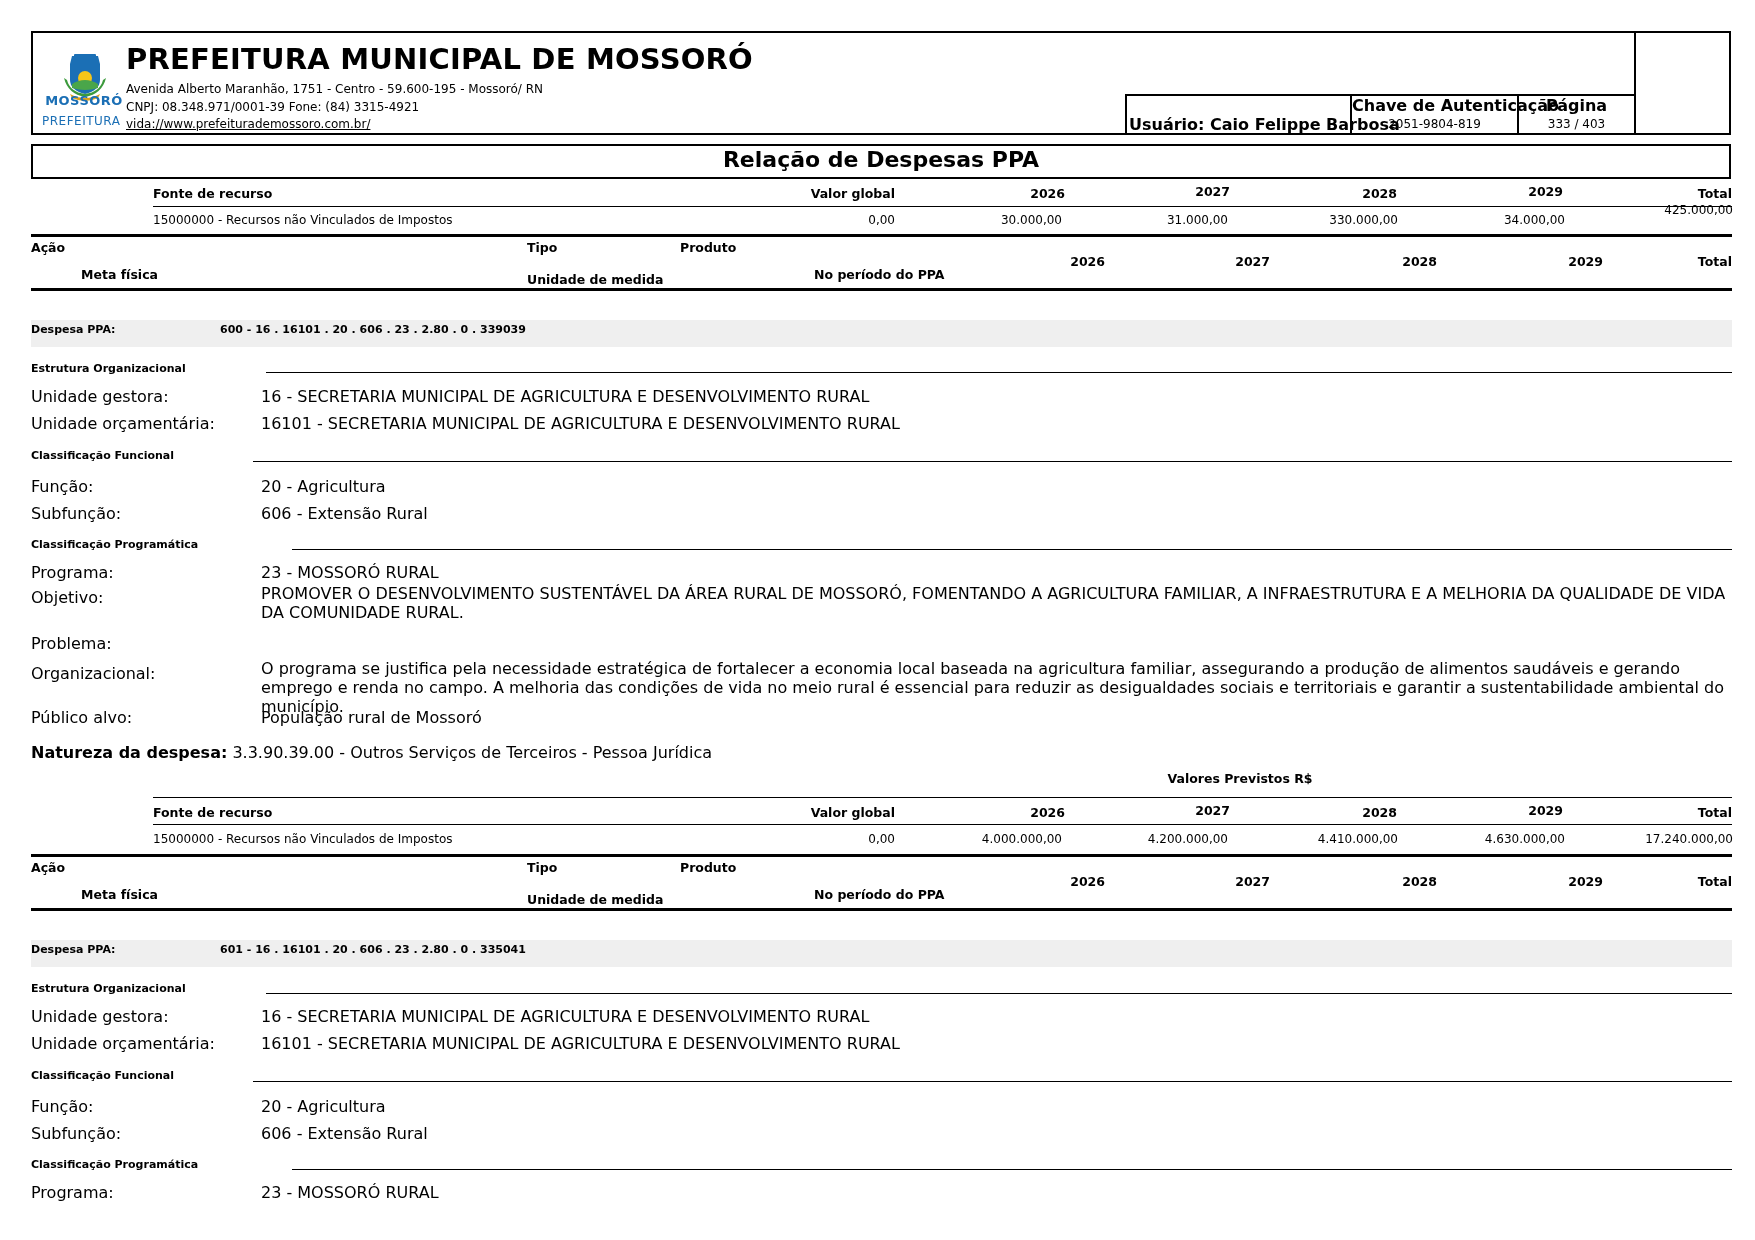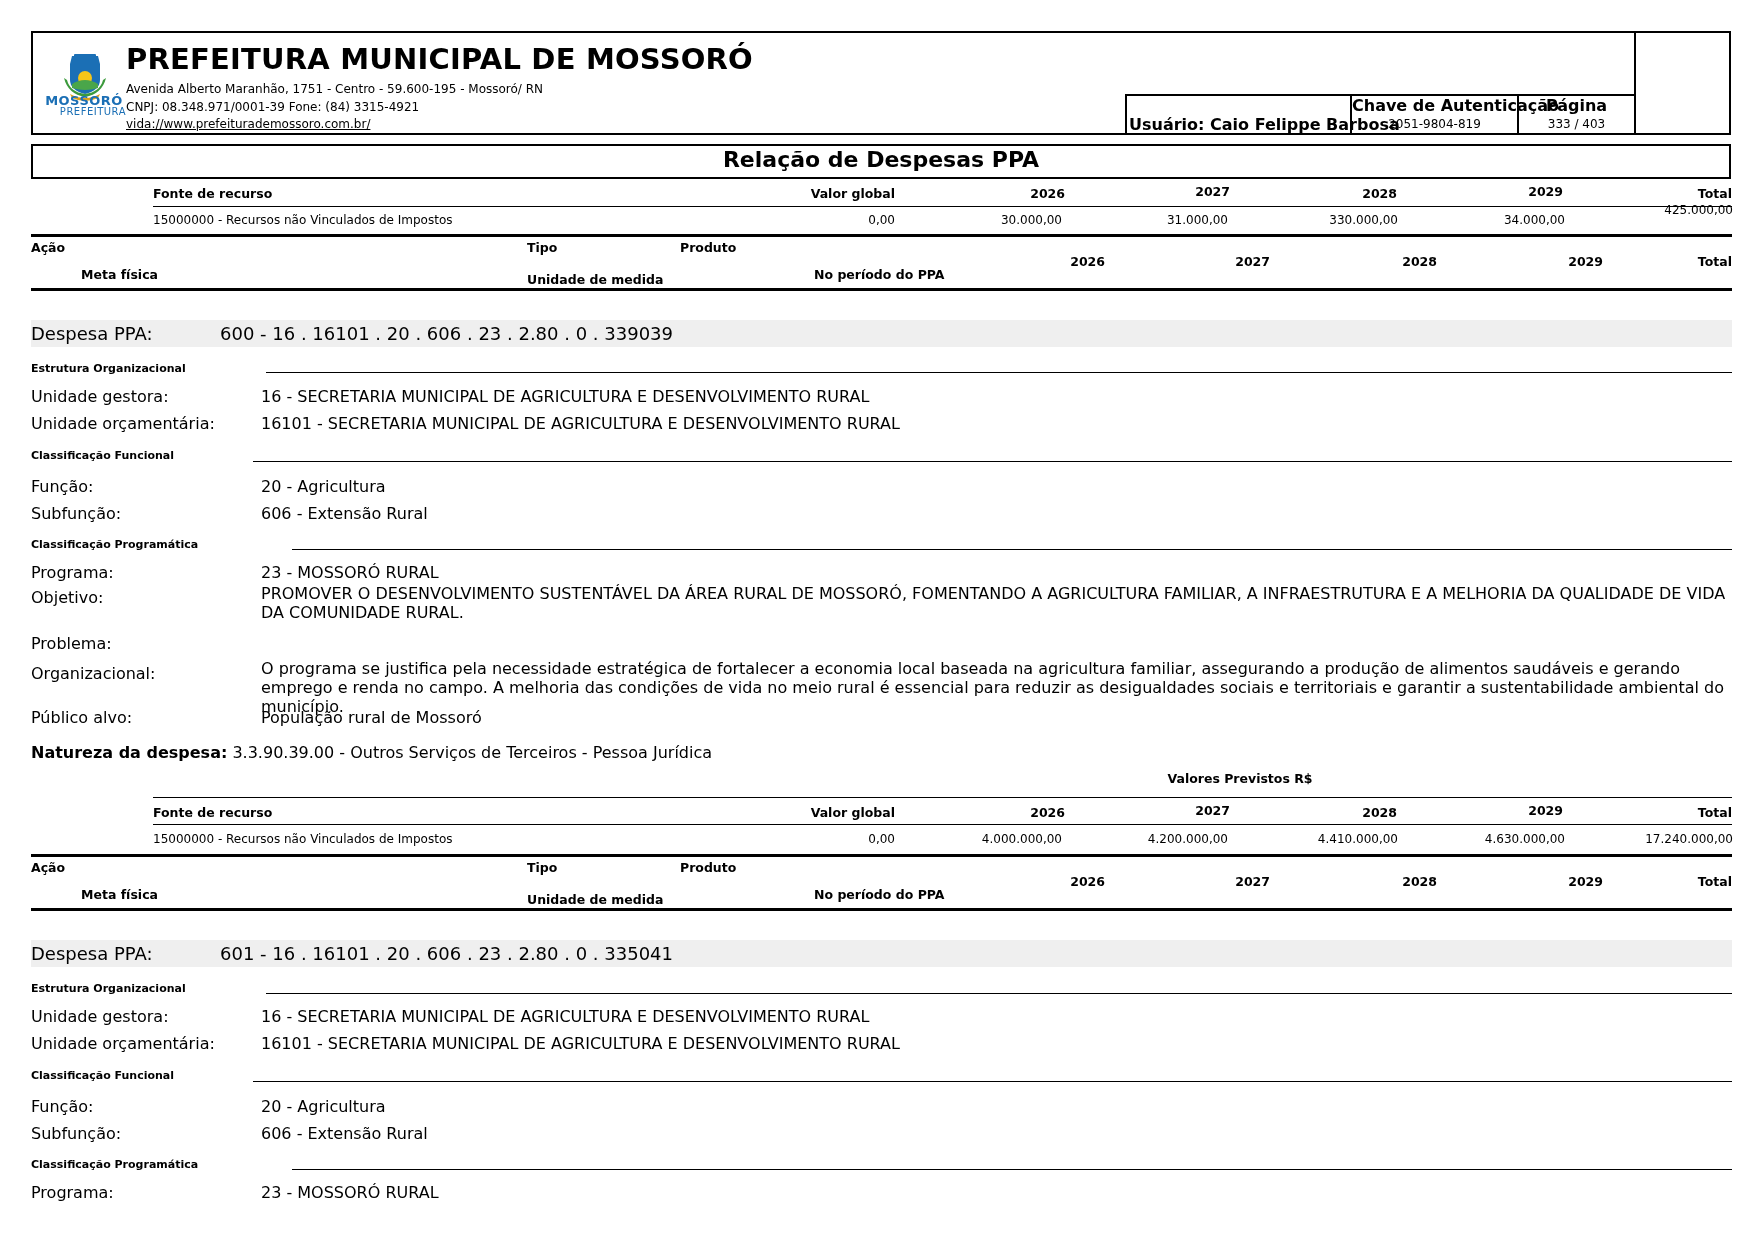--- a/index.html
+++ b/index.html
@@ -23,21 +23,21 @@
   #title-box { left:31px; top:144px; width:1700px; height:35px; border:2px solid #000; box-sizing:border-box; }
   #report-title { left:0; width:1762px; top:147px; text-align:center; font-size:22px; font-weight:bold; }
   
   .th { font-size:12.5px; font-weight:bold; white-space:nowrap; }
   .td { font-size:12px; white-space:nowrap; }
   .r { text-align:right; }
   .hl { height:1px; background:#000; }
   .hl3 { height:3px; background:#000; }
   
   .band { left:31px; width:1701px; height:27px; background:#efefef; }
-  .band-lbl { font-size:18px; font-weight:normal; white-space:nowrap; }
+  .band-lbl { font-size:11px; font-weight:bold; white-space:nowrap; }
   .sec { font-size:11px; font-weight:bold; white-space:nowrap; }
   .lbl { font-size:16px; white-space:nowrap; }
   .val { font-size:16px; }
   .wrap { white-space:normal; line-height:19px; }
 </style>
 </head>
 <body>
 
 <div class="abs" id="hdr"></div>
 <div class="abs" id="hdr-div"></div>
@@ -45,21 +45,21 @@
   <svg width="70" height="68" viewBox="0 0 70 68">
     <path d="M22 6 L48 6 L50 14 L50 30 Q50 40 35 44 Q20 40 20 30 L20 14 Z" fill="#1b6fb5"></path>
     <rect x="24" y="4" width="22" height="6" rx="1" fill="#1b6fb5"></rect>
     <circle cx="35" cy="28" r="7" fill="#f5c518"></circle>
     <path d="M22 34 Q35 26 48 34 L48 38 Q35 42 22 38 Z" fill="#4aa64a"></path>
     <path d="M14 28 Q18 44 35 47 Q52 44 56 28 L53 30 Q50 42 35 44 Q20 42 17 30 Z" fill="#3c9a3c"></path>
     <path d="M20 44 Q35 52 50 44 L48 48 Q35 54 22 48 Z" fill="#e1a317"></path>
   </svg>
 </div>
 <div class="abs" style="left:42px;top:93px;width:84px;text-align:center;font-size:13px;font-weight:bold;color:#1b6fb5;letter-spacing:0.5px;">MOSSORÓ</div>
-<div class="abs" style="left:42px;top:106px;width:84px;text-align:right;font-size:10px;color:#1b6fb5;letter-spacing:0.5px;">PREFEITURA</div>
+<div class="abs" style="left:42px;top:114px;width:84px;text-align:left;font-size:12px;color:#1b6fb5;letter-spacing:0.5px;">PREFEITURA</div>
 
 <div class="abs" id="org-title">PREFEITURA MUNICIPAL DE MOSSORÓ</div>
 <div class="abs addr" id="addr1">Avenida Alberto Maranhão, 1751 - Centro - 59.600-195 - Mossoró/ RN</div>
 <div class="abs addr" id="addr2">CNPJ: 08.348.971/0001-39 Fone: (84) 3315-4921</div>
 <div class="abs addr" id="addr3">vida://www.prefeiturademossoro.com.br/</div>
 
 <div class="abs" id="meta-box"></div>
 <div class="abs meta-sep" style="left:1350px"></div>
 <div class="abs meta-sep" style="left:1517px"></div>
 <div class="abs" id="user">Usuário: Caio Felippe Barbosa</div>

